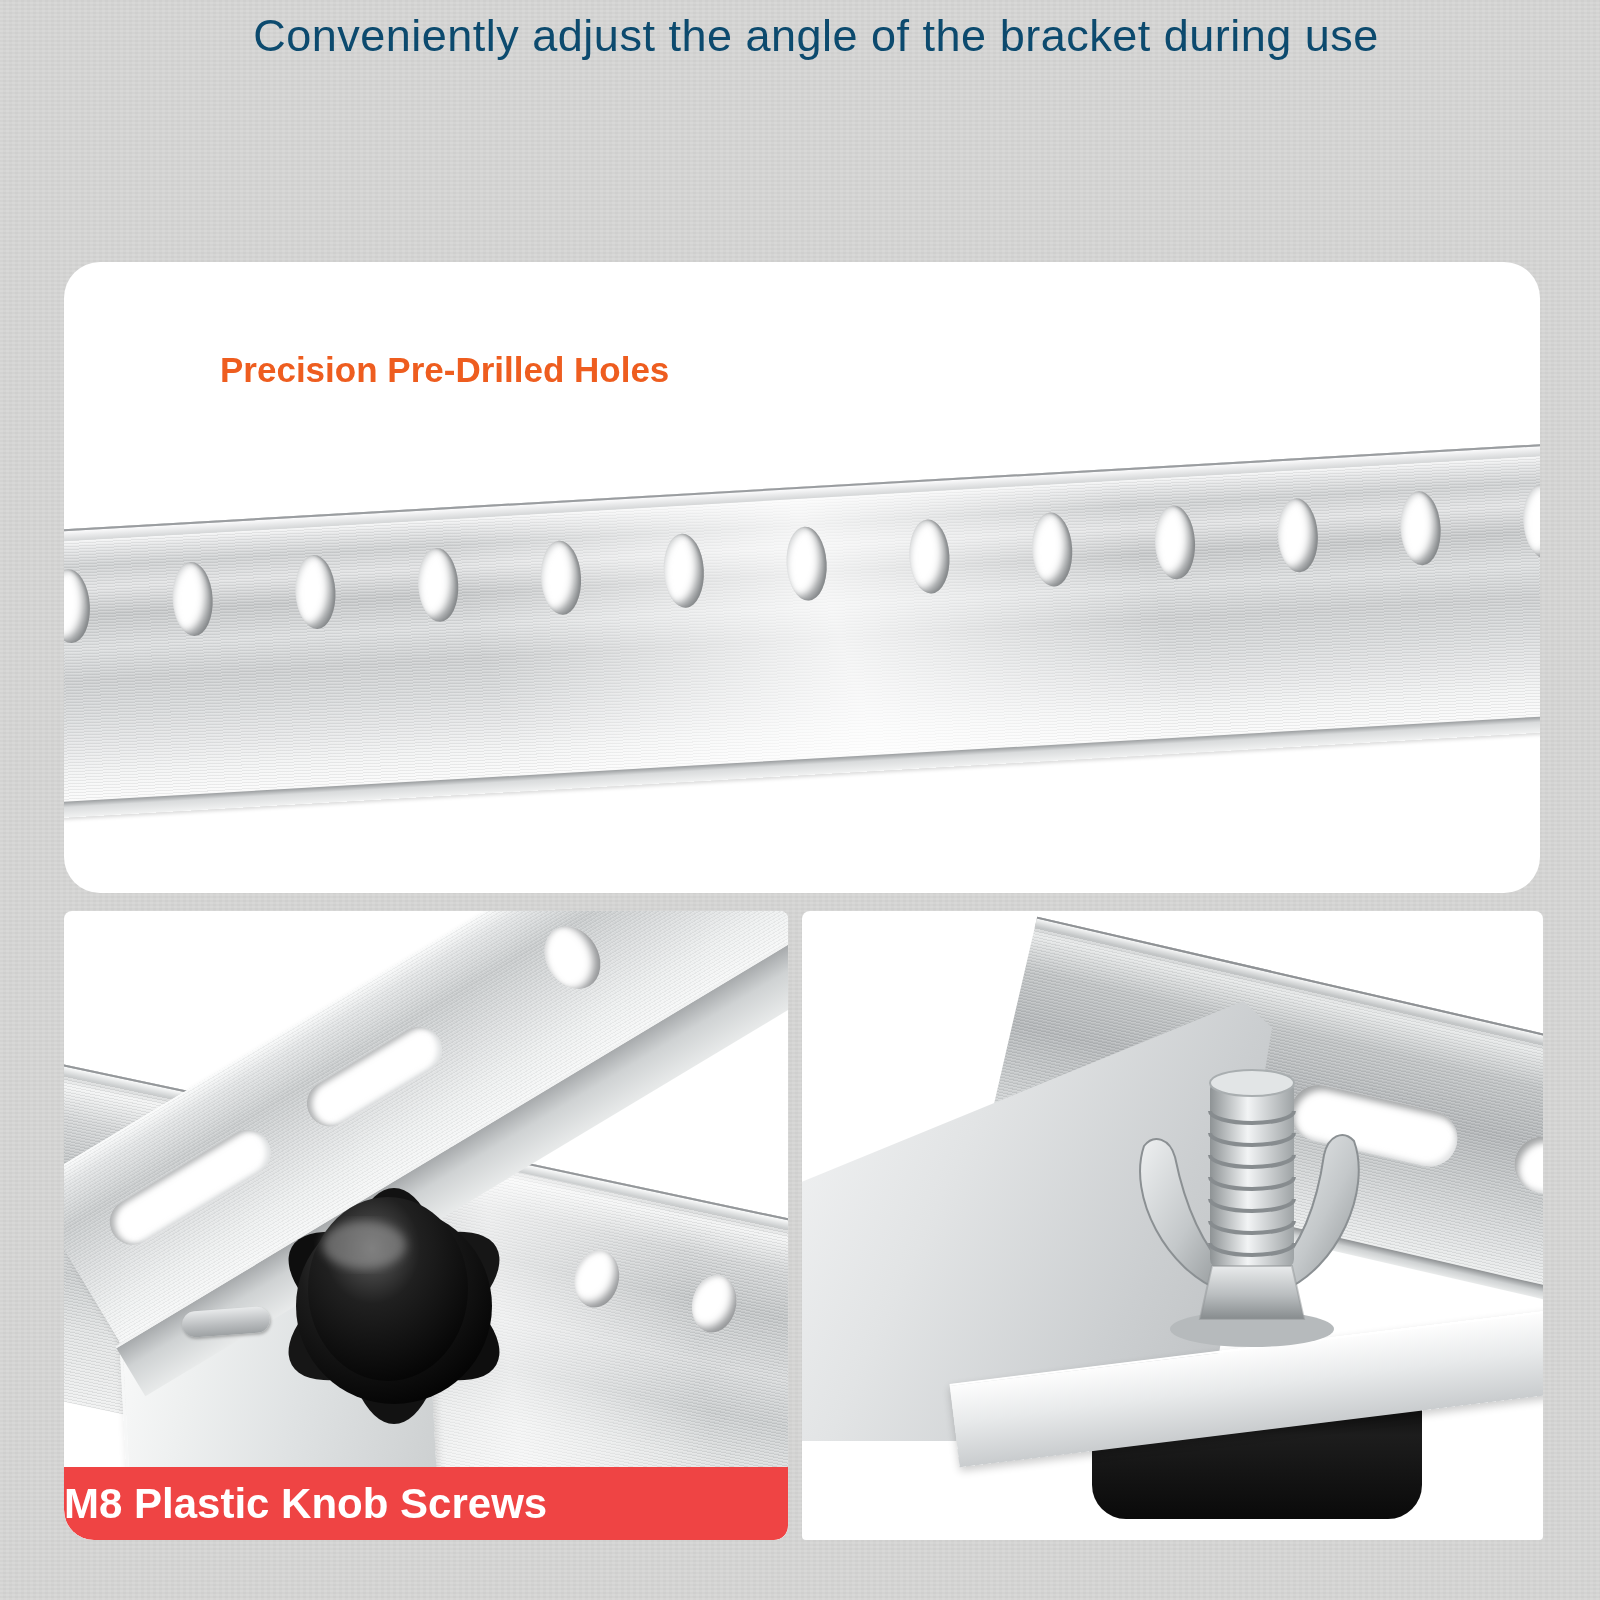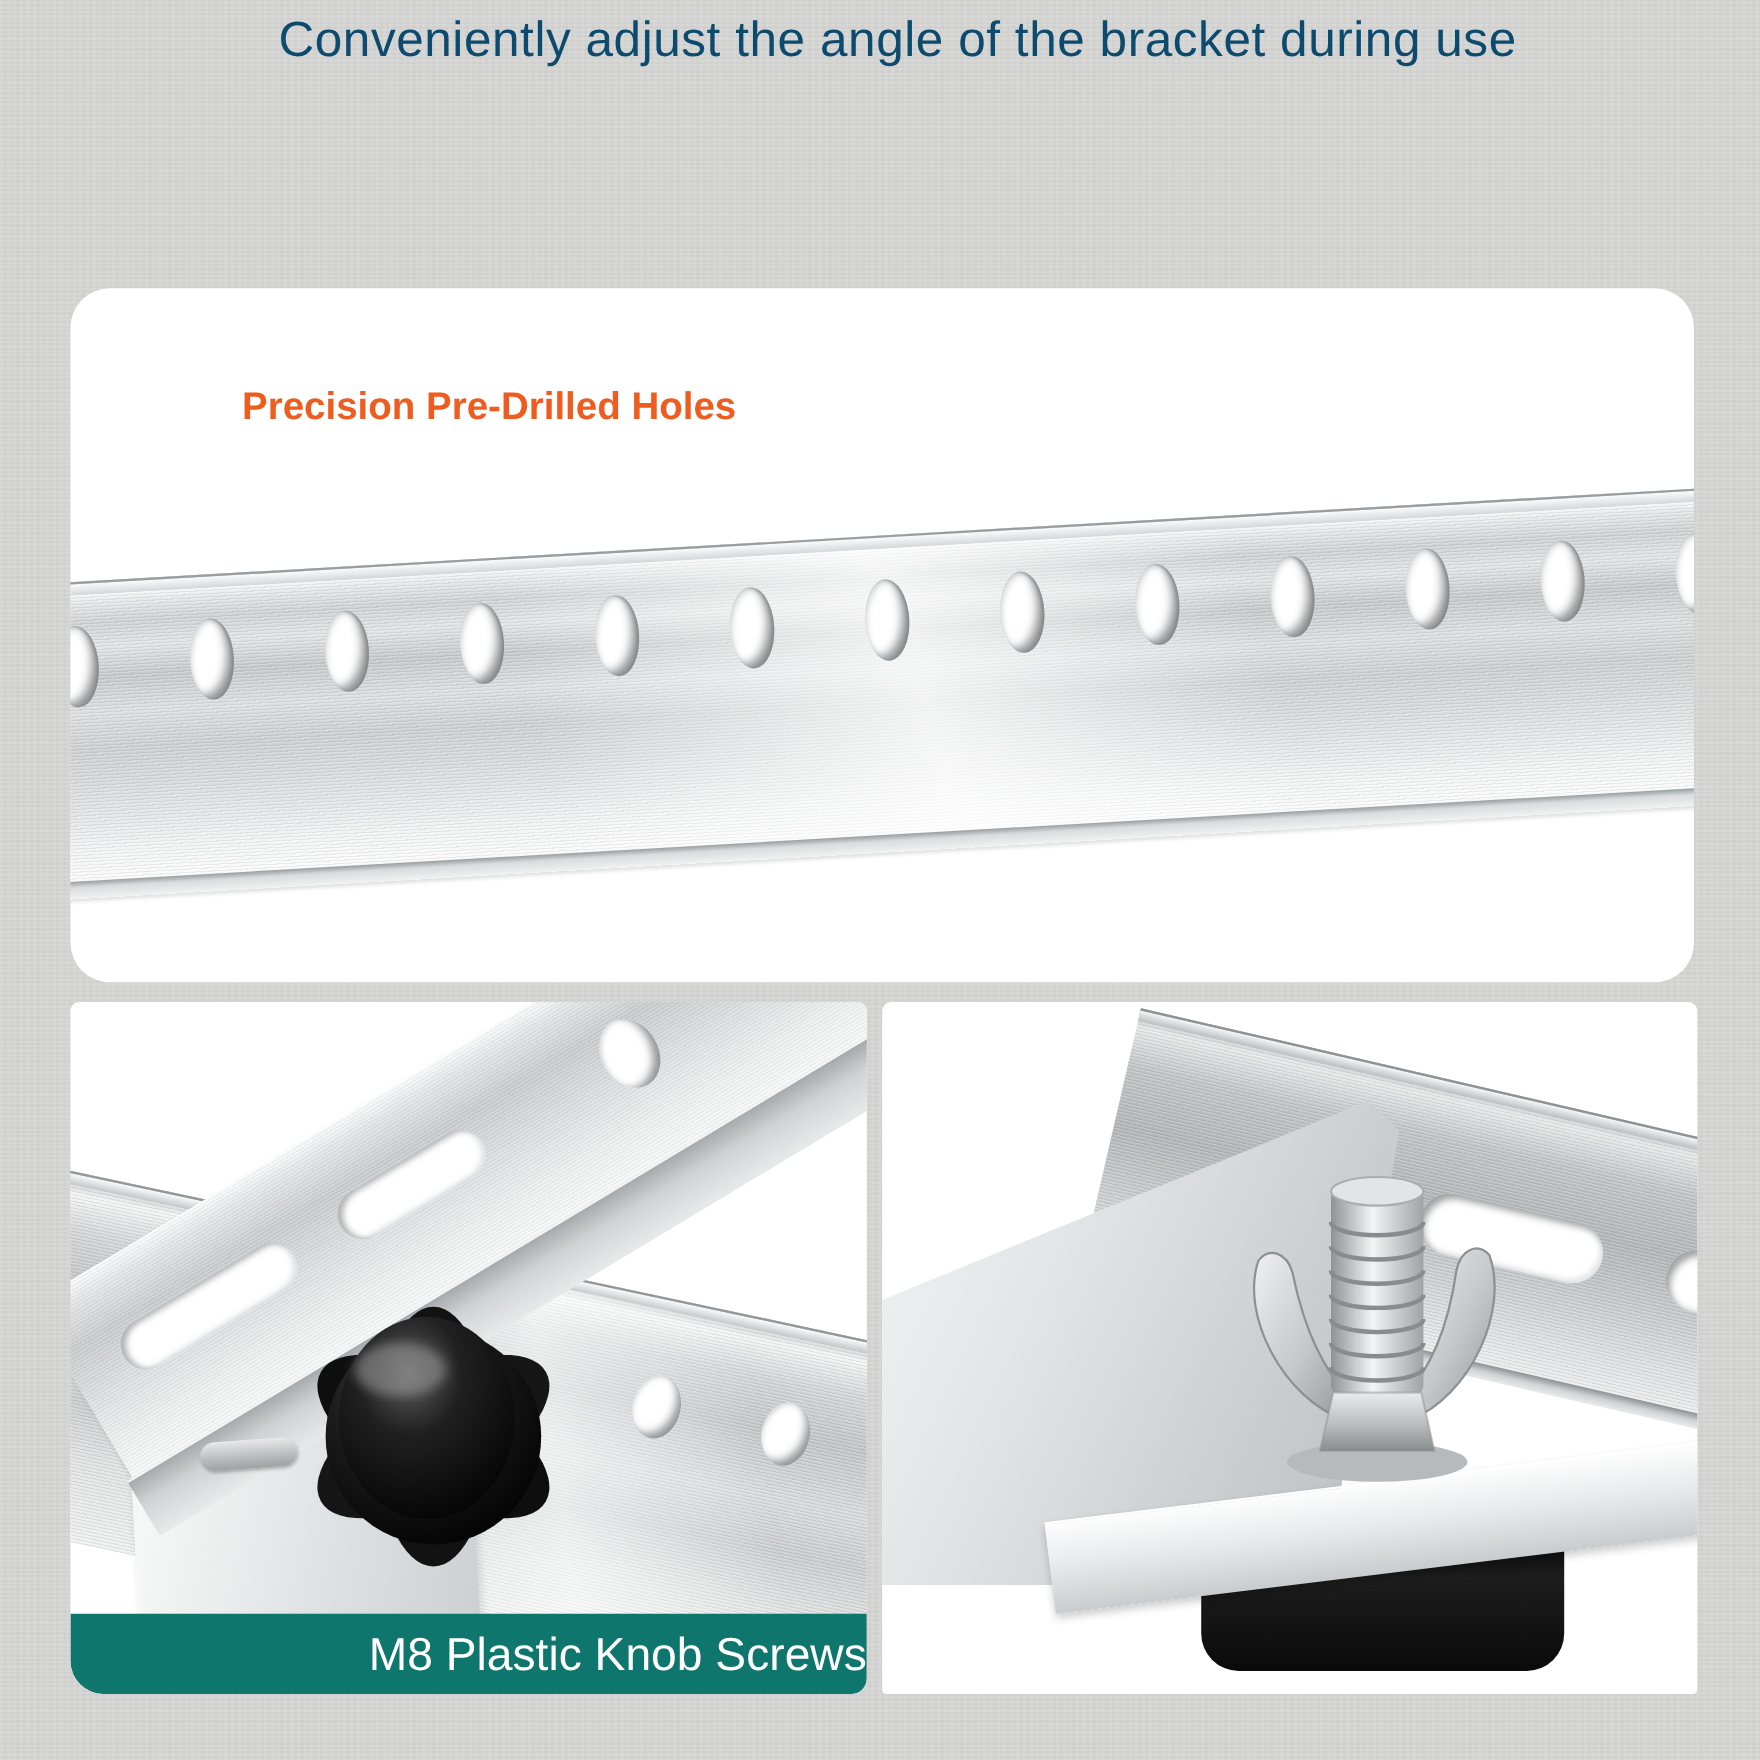--- a/index.html
+++ b/index.html
@@ -121,22 +121,22 @@
     box-shadow:0 4px 8px rgba(0,0,0,.20); border-top:2px solid #ffffff; }
 
   .rp-clamp { position:absolute; left:290px; top:468px; width:330px; height:140px; z-index:2;
     border-radius:26px 26px 34px 34px;
     background:linear-gradient(to bottom,#000000,#1d1d1d 40%,#0a0a0a); }
 
   .rp-wingnut { position:absolute; left:270px; top:130px; width:360px; height:380px; z-index:4; }
 
   
   .banner { position:absolute; left:0; right:0; bottom:0; height:73px; z-index:10;
-    background:#0f766e; color:#ffffff; font-size:42px; font-weight:400;
-    display:flex; align-items:center; justify-content:flex-end; }
+    background:#ef4444; color:#ffffff; font-size:42px; font-weight:700;
+    display:flex; align-items:center; justify-content:flex-start; }
   .banner-bl { border-radius:0 0 14px 30px; }
   .banner-br { border-radius:0 0 4px 4px; }
 </style>
 </head>
 <body>
 
 <div class="header">
   <div class="subtitle">Conveniently adjust the angle of the bracket during use</div>
 </div>
 

